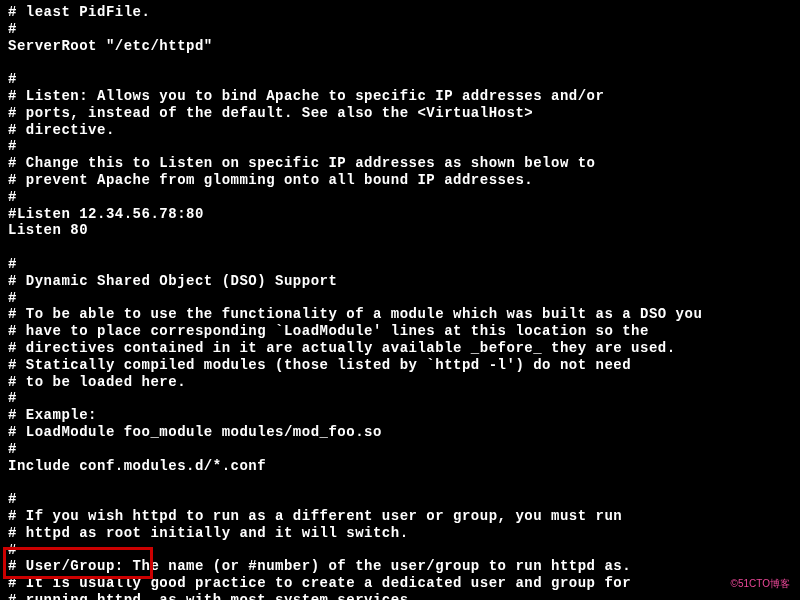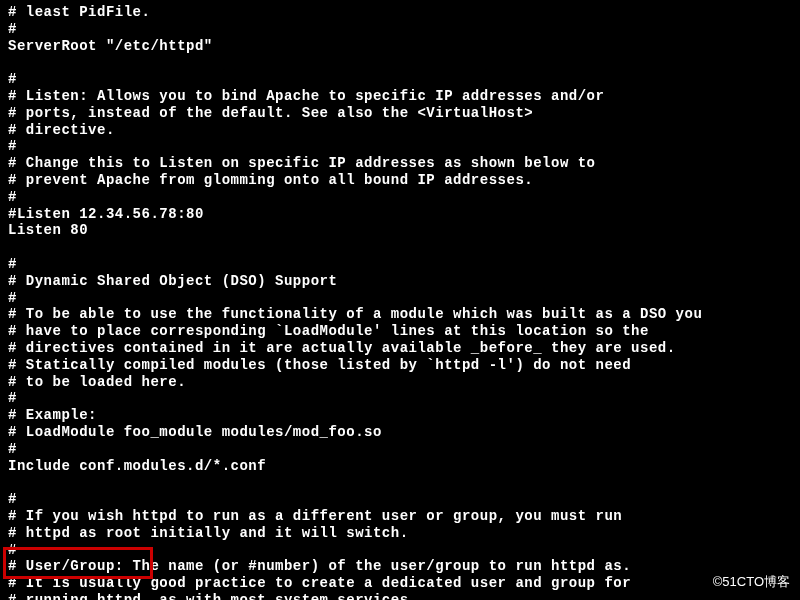--- a/index.html
+++ b/index.html
@@ -28,22 +28,22 @@
       position: absolute;
       border: 3px solid #cc0000;
       background: transparent;
       pointer-events: none;
     }
     .watermark {
       position: absolute;
       right: 10px;
       bottom: 10px;
       font-family: Arial, sans-serif;
-      font-size: 13px;
-      color: #ffffff;
+      font-size: 10px;
+      color: #ec4899;
       font-weight: normal;
     }
     .line {
       display: block;
       min-height: 1em;
     }
   </style>
 </head>
 <body>
 

